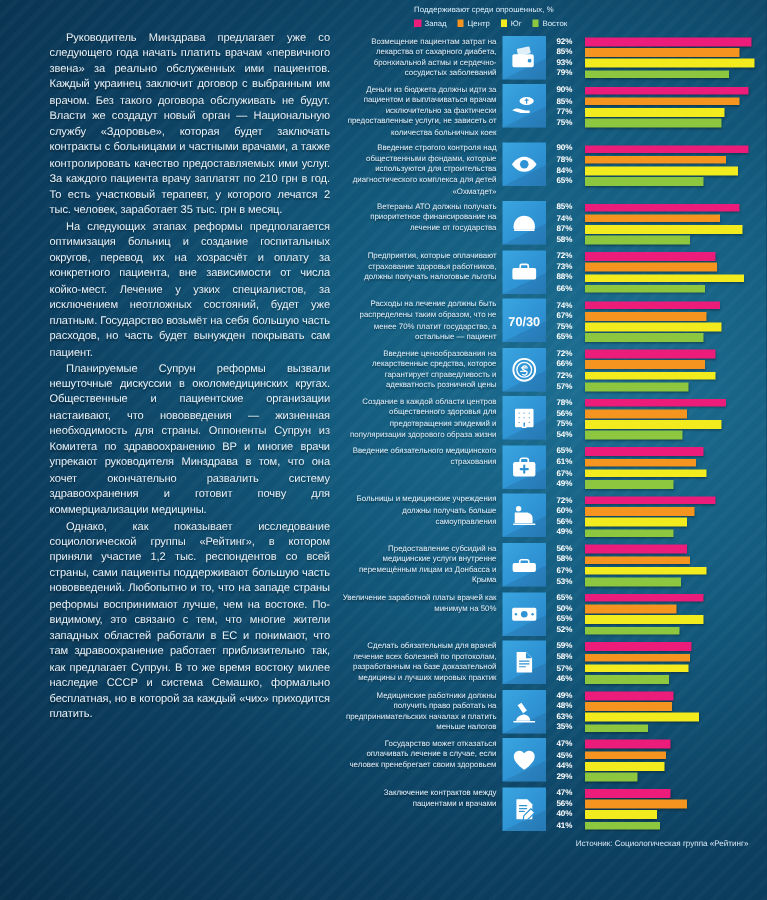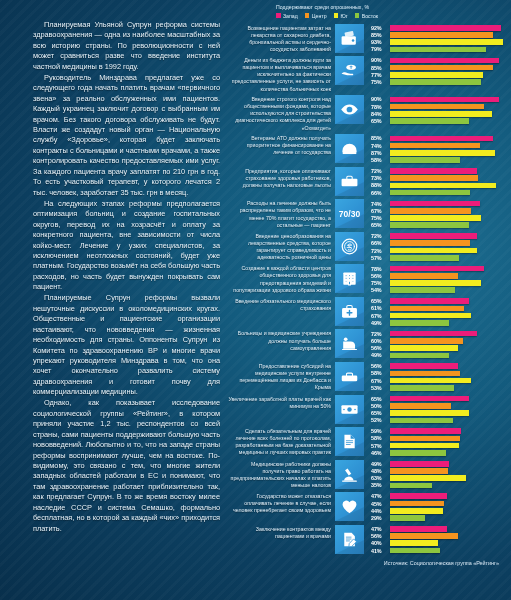--- a/index.html
+++ b/index.html
@@ -135,21 +135,20 @@
   }
 </style>
 </head>
 <body>
 
 <div id="bg"></div>
 
 <div id="page">
 
   <div class="article">
-    <p>Планируемая Ульяной Супрун реформа системы здравоохранения — одна из наиболее масштабных за всю историю страны. По революционности с ней может сравниться разве что введение института частной медицины в 1992 году.</p>
     <p>Руководитель Минздрава предлагает уже со следующего года начать платить врачам «первичного звена» за реально обслуженных ими пациентов. Каждый украинец заключит договор с выбранным им врачом. Без такого договора обслуживать не будут. Власти же создадут новый орган — Национальную службу «Здоровье», которая будет заключать контракты с больницами и частными врачами, а также контролировать качество предоставляемых ими услуг. За каждого пациента врачу заплатят по 210 грн в год. То есть участковый терапевт, у которого лечатся 2 тыс. человек, заработает 35 тыс. грн в месяц.</p>
     <p>На следующих этапах реформы предполагается оптимизация больниц и создание госпитальных округов, перевод их на хозрасчёт и оплату за конкретного пациента, вне зависимости от числа койко-мест. Лечение у узких специалистов, за исключением неотложных состояний, будет уже платным. Государство возьмёт на себя большую часть расходов, но часть будет вынужден покрывать сам пациент.</p>
     <p>Планируемые Супрун реформы вызвали нешуточные дискуссии в околомедицинских кругах. Общественные и пациентские организации настаивают, что нововведения — жизненная необходимость для страны. Оппоненты Супрун из Комитета по здравоохранению ВР и многие врачи упрекают руководителя Минздрава в том, что она хочет окончательно развалить систему здравоохранения и готовит почву для коммерциализации медицины.</p>
     <p>Однако, как показывает исследование социологической группы «Рейтинг», в котором приняли участие 1,2 тыс. респондентов со всей страны, сами пациенты поддерживают большую часть нововведений. Любопытно и то, что на западе страны реформы воспринимают лучше, чем на востоке. По-видимому, это связано с тем, что многие жители западных областей работали в ЕС и понимают, что там здравоохранение работает приблизительно так, как предлагает Супрун. В то же время востоку милее наследие СССР и система Семашко, формально бесплатная, но в которой за каждый «чих» приходится платить.</p>
   </div>
 
   <div class="charts">
 
     <div class="legend">
       <div class="legend-title">Поддерживают среди опрошенных, %</div>

